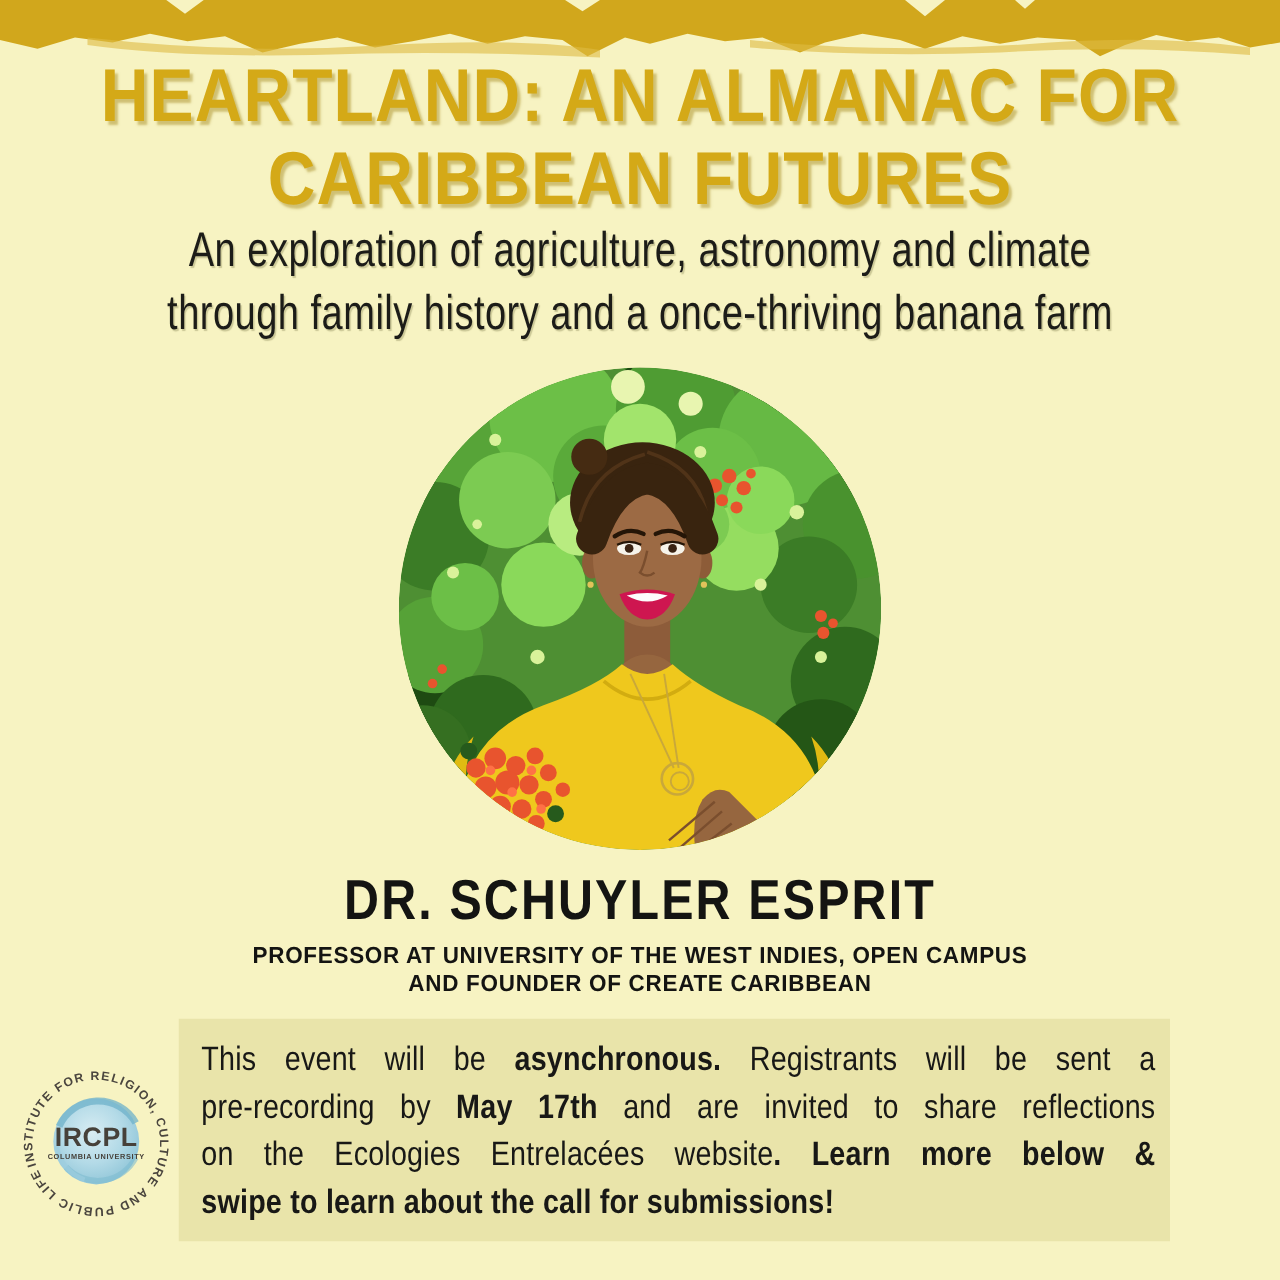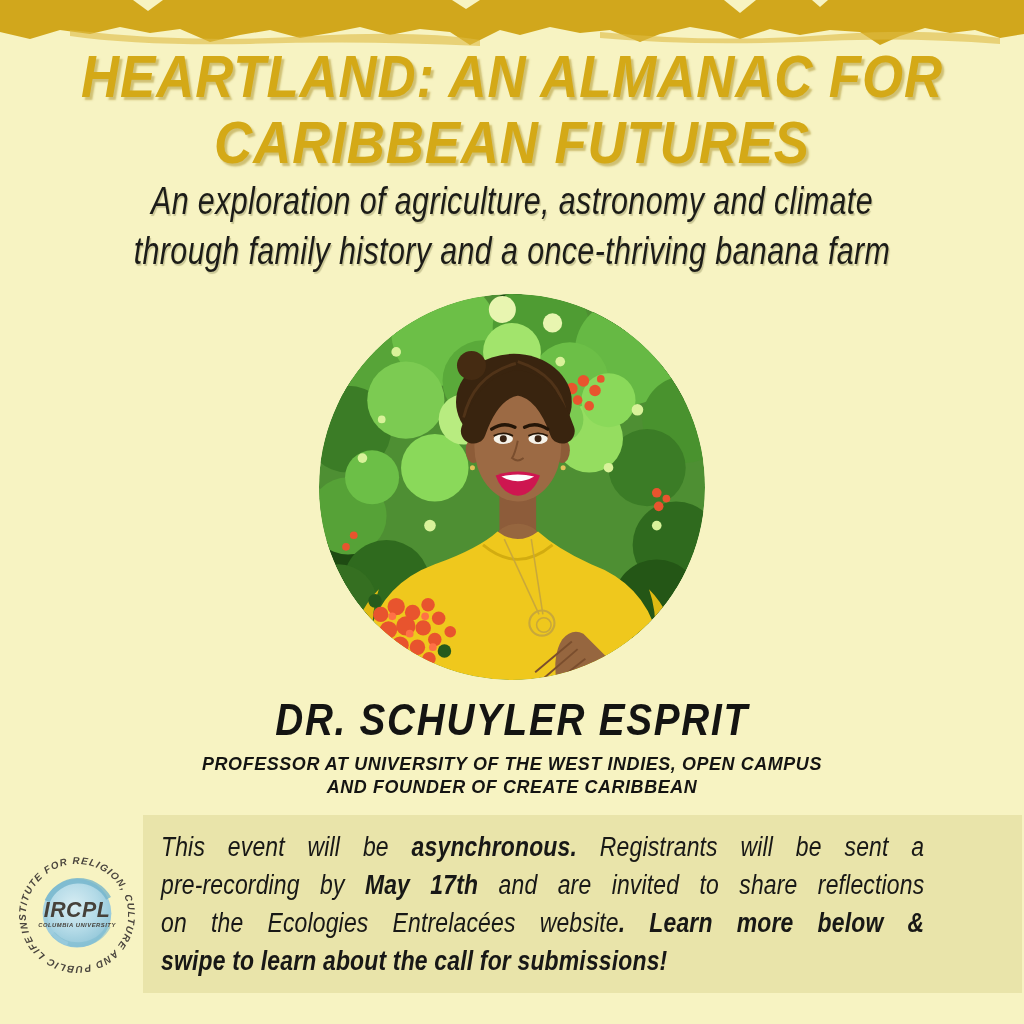--- a/index.html
+++ b/index.html
@@ -1,21 +1,21 @@
 <!DOCTYPE html>
 <html style="--bg: #f7f3c2; --band: #d1a71c; --gold: #d4a917; --box-bg: #e9e4aa; --ink: #1c1c18; --logo-blue: #a9d5e3;"><head>
 <meta charset="utf-8">
 <style>
   :root{
     --bg:#f7f3c2; --band:#d1a71c; --gold:#d4a917; --box-bg:#e9e4aa; --ink:#1c1c18;
     --logo-blue:#a9d5e3;
   }
   html,body{margin:0;padding:0;}
   body{background:#ddd;font-family:"Liberation Sans", sans-serif;}
-  #poster{position:relative;width:1024px;height:1024px;background:var(--bg);overflow:hidden;margin:0 auto;font-style:italic;}
+  #poster{position:relative;width:1024px;height:1024px;background:var(--bg);overflow:hidden;margin:0 auto;}
 
   
   .band{position:absolute;left:0;top:0;width:1024px;height:60px;display:block;}
 
   
   .title{position:absolute;left:0;top:44px;width:1024px;text-align:center;
          transform:scaleX(.88);transform-origin:50% 0;
          font-weight:bold;font-size:60px;line-height:66px;letter-spacing:1px;
          color:var(--gold);text-shadow:3px 3px 2px rgba(168,142,38,.5);}
 
@@ -32,21 +32,21 @@
 
   
   .name{position:absolute;left:0;top:694px;width:1024px;text-align:center;
         transform:scaleX(.86);transform-origin:50% 0;
         font-weight:bold;font-size:45px;letter-spacing:2px;color:#141412;}
   .affil{position:absolute;left:0;top:752px;width:1024px;text-align:center;
          font-weight:bold;font-size:18.5px;line-height:23px;letter-spacing:.6px;color:#141412;
          transform:scaleX(.97);transform-origin:50% 0;}
 
   
-  .infobox{position:absolute;left:143px;top:815px;width:879px;height:178px;
+  .infobox{position:absolute;left:143px;top:815px;width:793px;height:178px;
            background:var(--box-bg);box-sizing:border-box;padding:13px 18px;overflow:hidden;}
   .infobox-inner{width:898px;transform:scaleX(.85);transform-origin:0 0;
                  font-size:27px;line-height:38px;color:#181816;letter-spacing:.2px;}
   .jline{text-align:justify;text-align-last:justify;}
   .jline.last{text-align-last:left;}
   .infobox b{font-weight:bold;}
 
   
   .logo{position:absolute;left:12px;top:850px;width:130px;height:130px;}
   .logo svg{display:block;width:100%;height:100%;}

